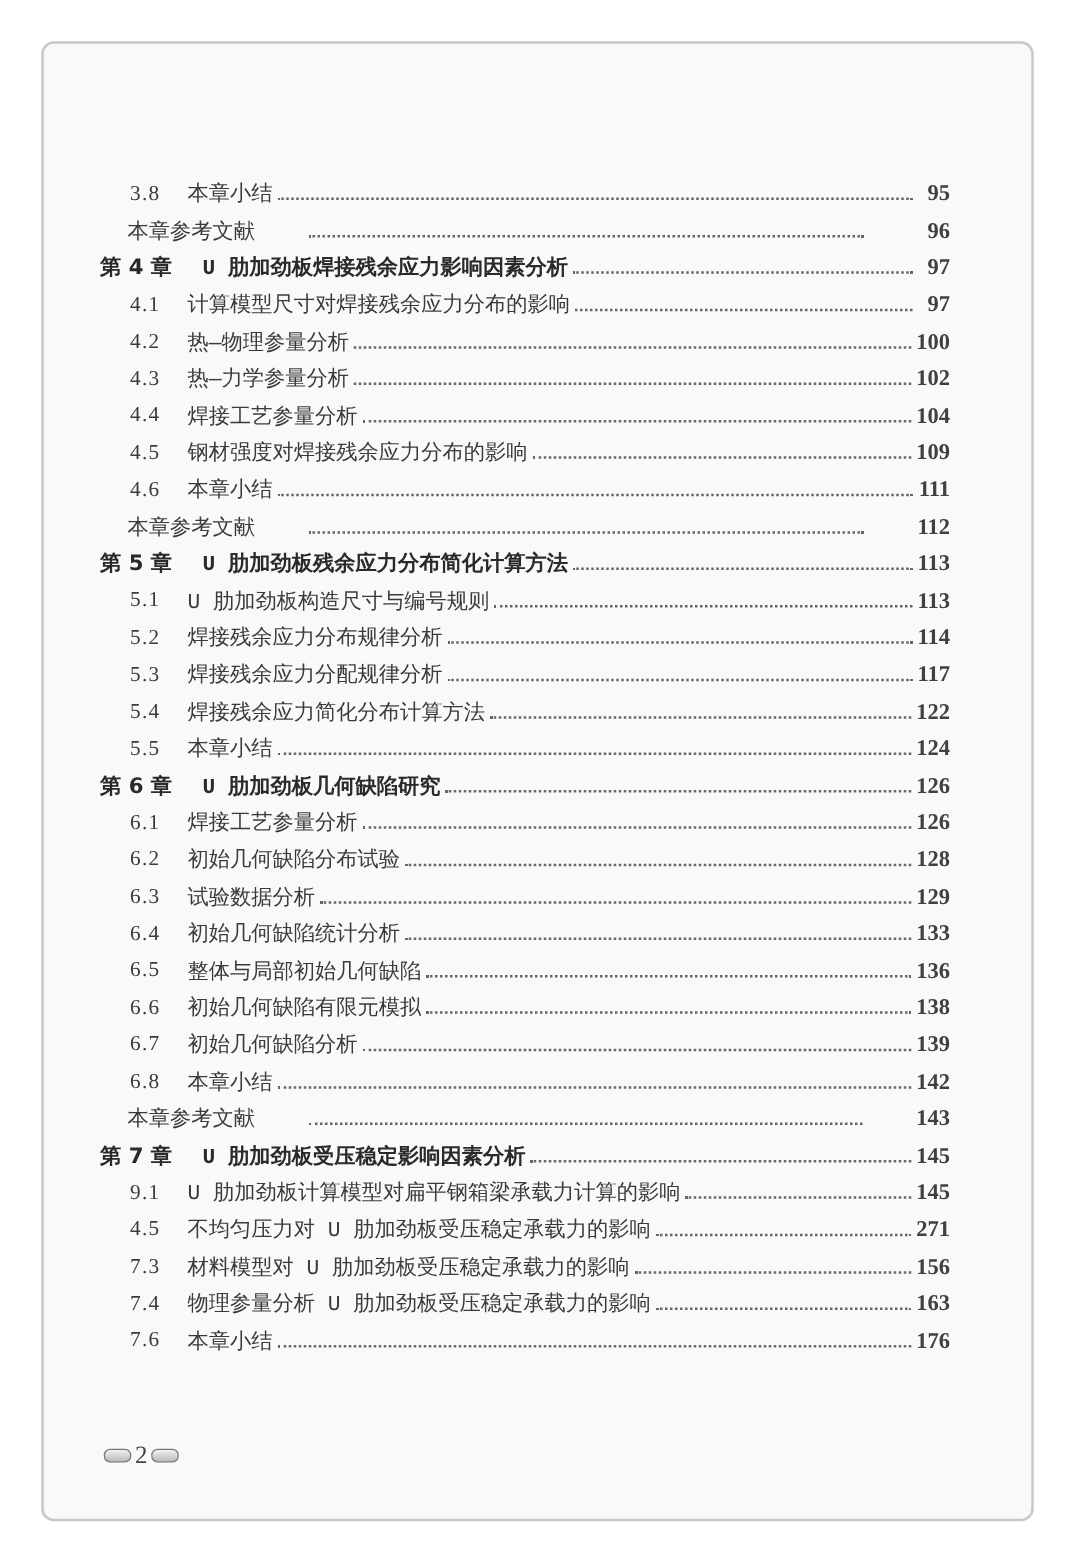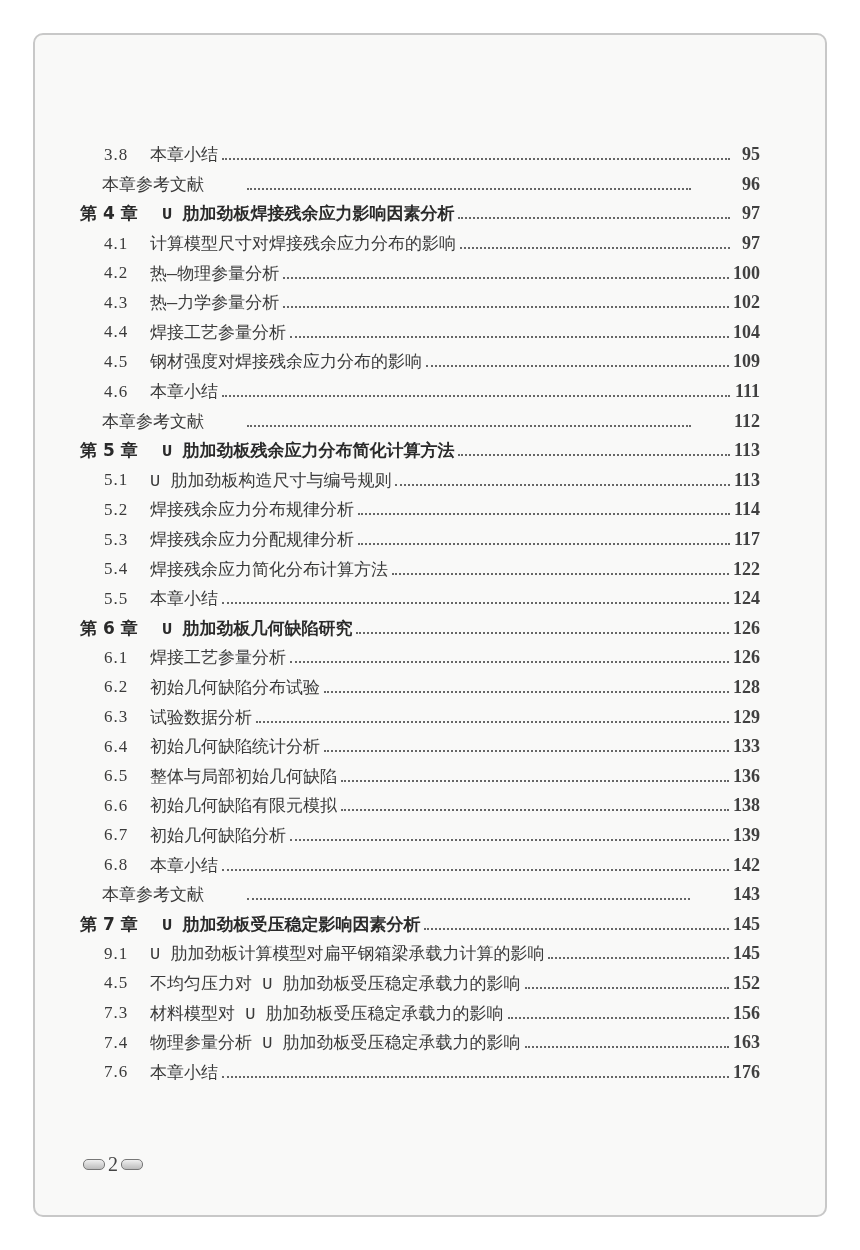--- a/index.html
+++ b/index.html
@@ -256,21 +256,21 @@
     <div class="row section">
       <span class="num">9.1</span>
       <span class="title">U 肋加劲板计算模型对扁平钢箱梁承载力计算的影响</span>
       <span class="leader"></span>
       <span class="pg">145</span>
     </div>
     <div class="row section">
       <span class="num">4.5</span>
       <span class="title">不均匀压力对 U 肋加劲板受压稳定承载力的影响</span>
       <span class="leader"></span>
-      <span class="pg">152</span>
+      <span class="pg">271</span>
     </div>
     <div class="row section">
       <span class="num">7.3</span>
       <span class="title">材料模型对 U 肋加劲板受压稳定承载力的影响</span>
       <span class="leader"></span>
       <span class="pg">156</span>
     </div>
     <div class="row section">
       <span class="num">7.4</span>
       <span class="title">物理参量分析 U 肋加劲板受压稳定承载力的影响</span>

